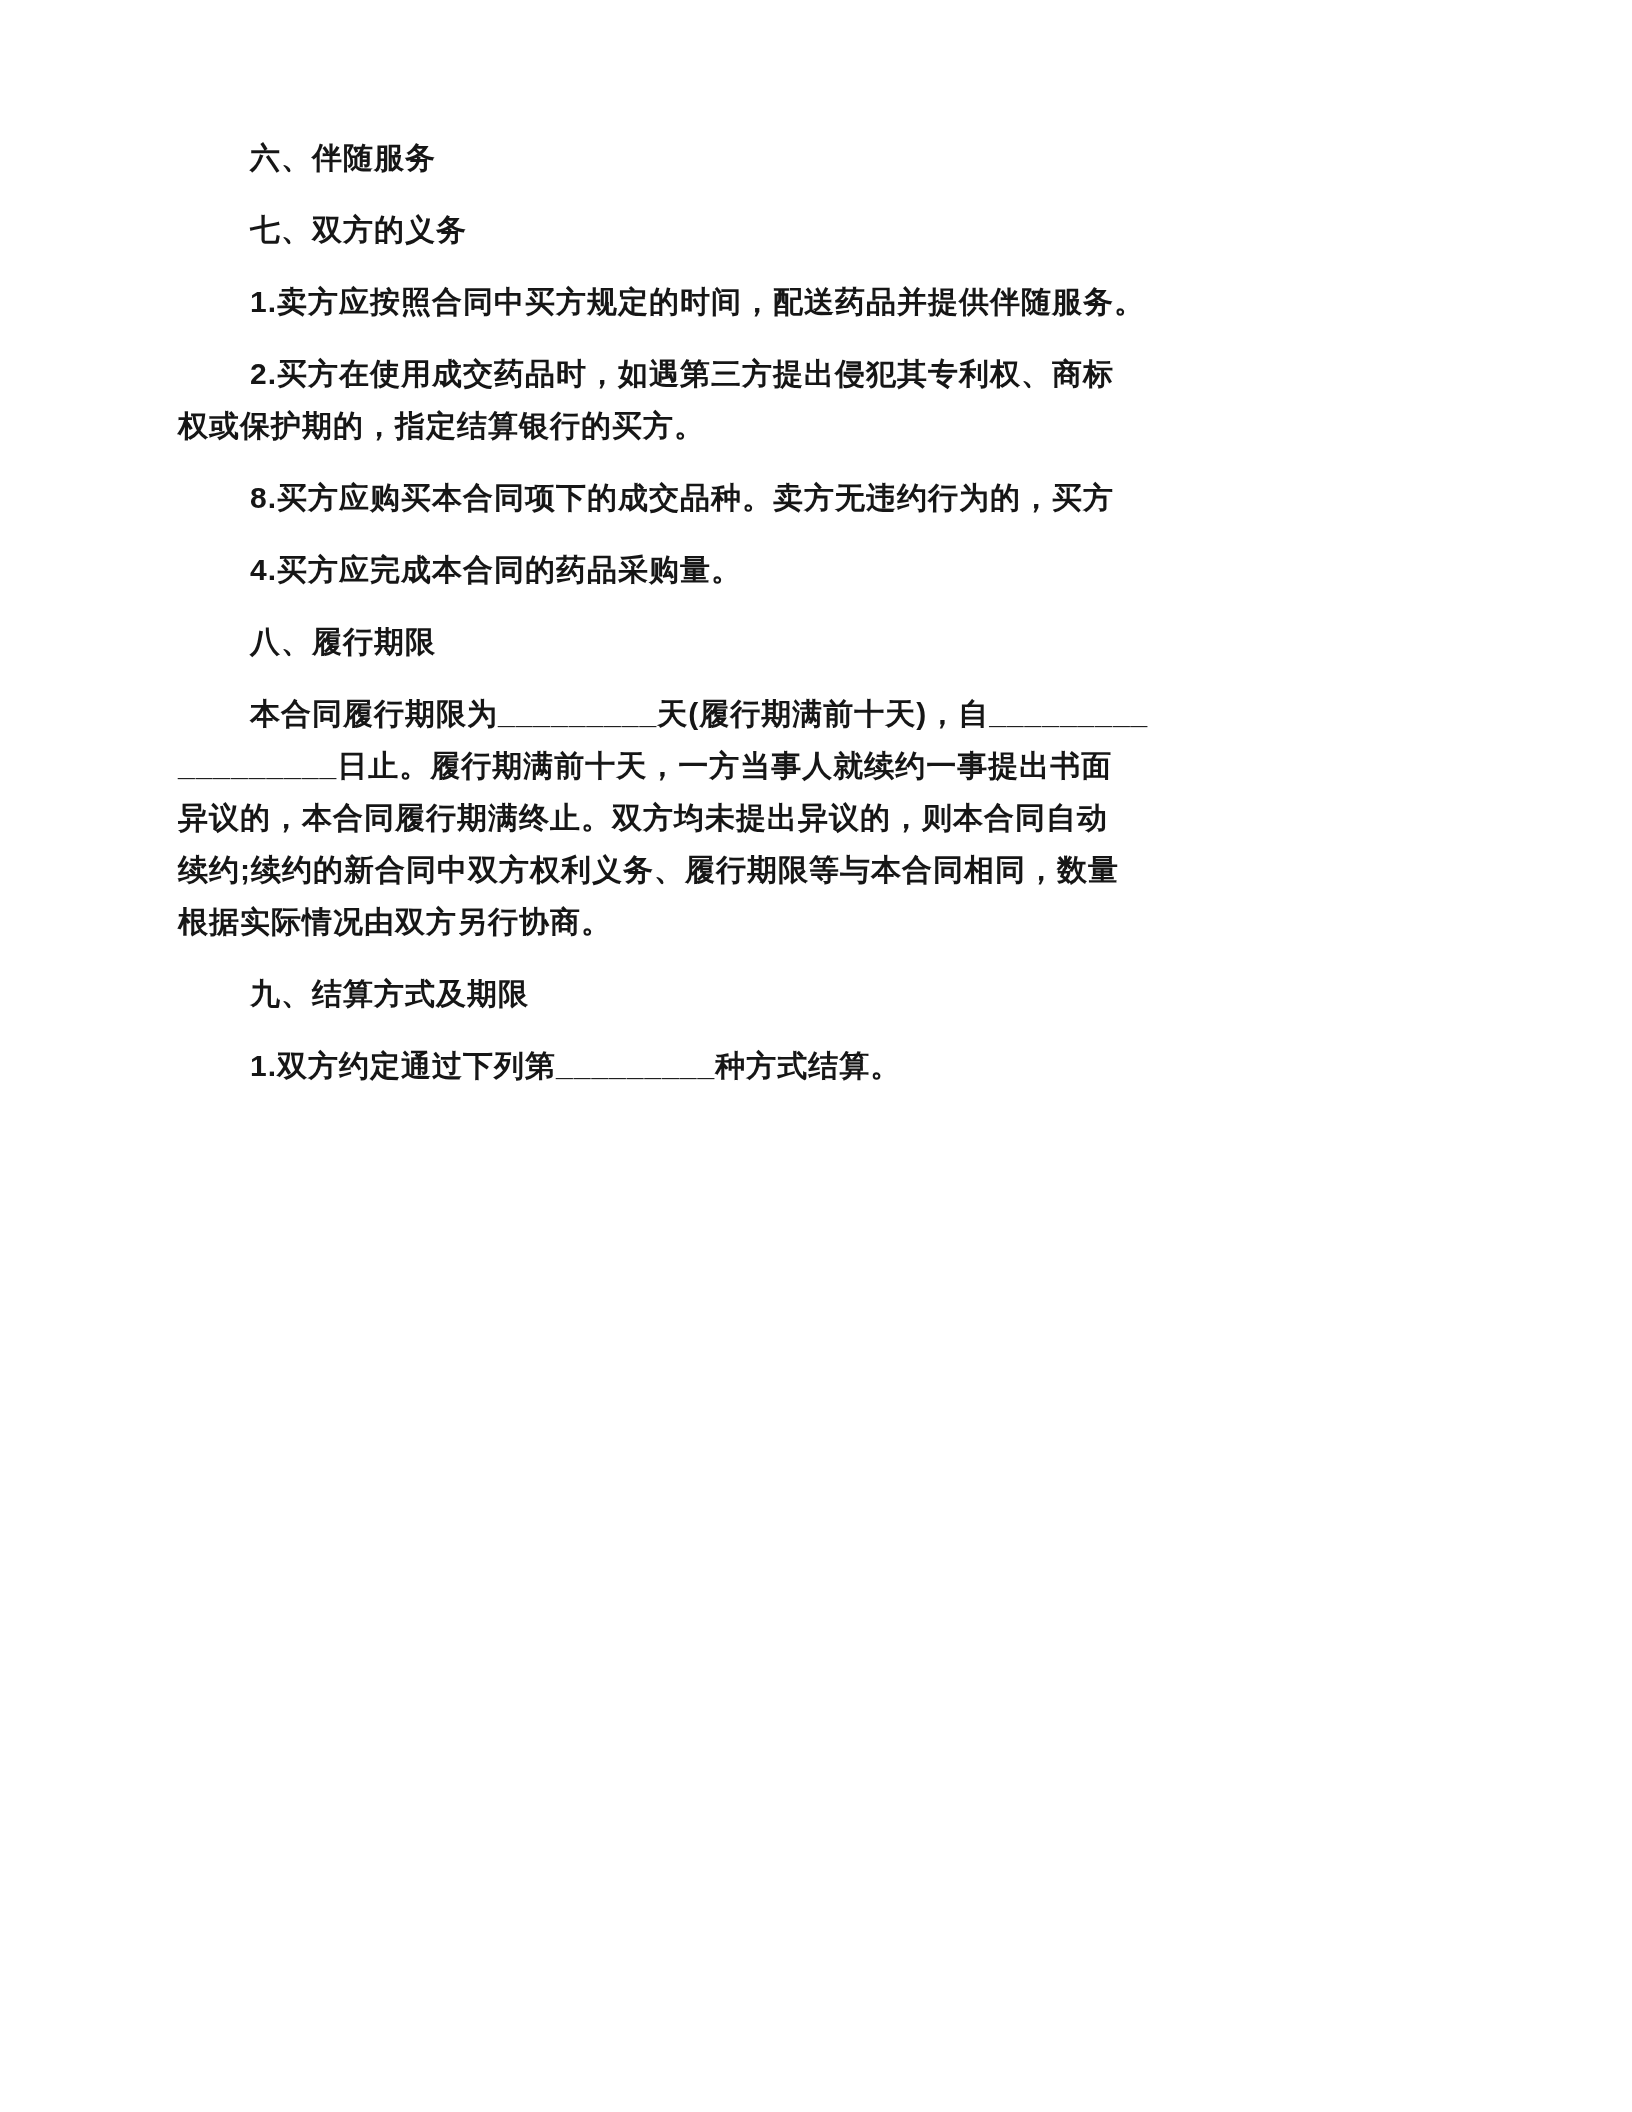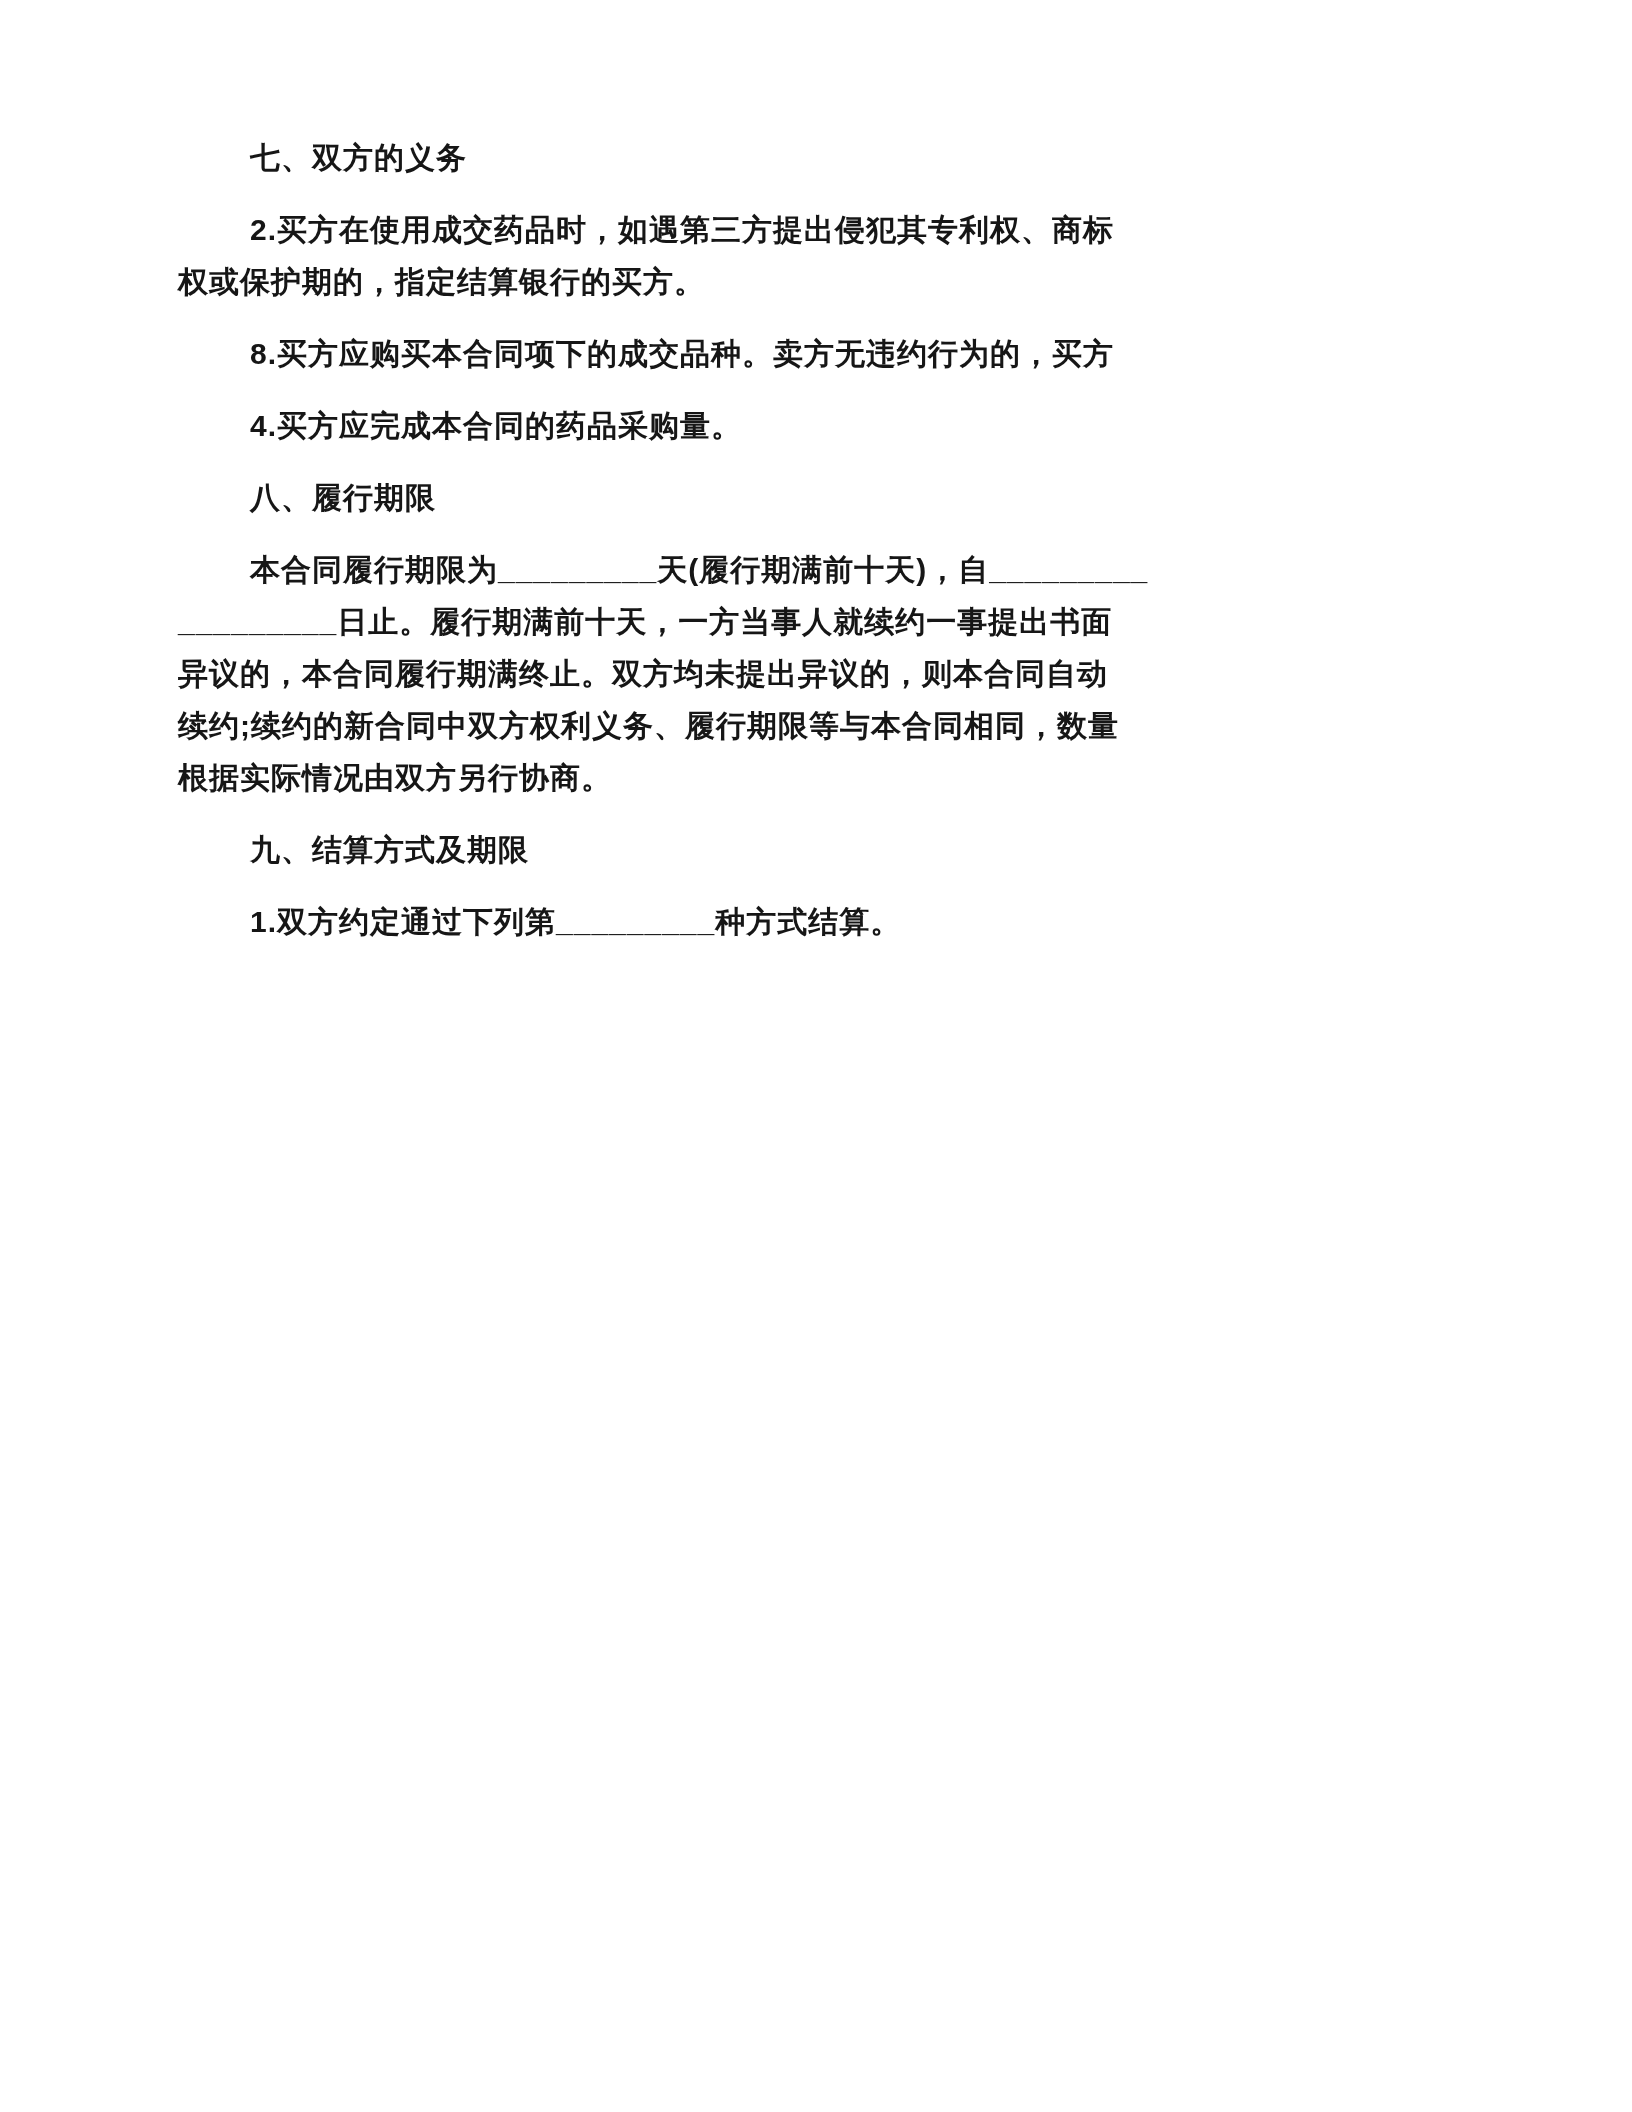--- a/index.html
+++ b/index.html
@@ -36,26 +36,32 @@
   .indent {
     padding-left: 72px;
   }
 </style>
 </head>
 <body>
 
 <div class="page">
   <div class="content">
 
+    <div class="block">
+      <div class="line indent">六、伴随服务</div>
+    </div>
 
 
     <div class="block">
       <div class="line indent">七、双方的义务</div>
     </div>
 
+    <div class="block">
+      <div class="line indent">1.卖方应按照合同中买方规定的时间，配送药品并提供伴随服务。</div>
+    </div>
 
     <div class="block">
       <div class="line indent">2.买方在使用成交药品时，如遇第三方提出侵犯其专利权、商标</div>
       <div class="line">权或保护期的，指定结算银行的买方。</div>
     </div>
 
     <div class="block">
       <div class="line indent">8.买方应购买本合同项下的成交品种。卖方无违约行为的，买方</div>
     </div>
 

